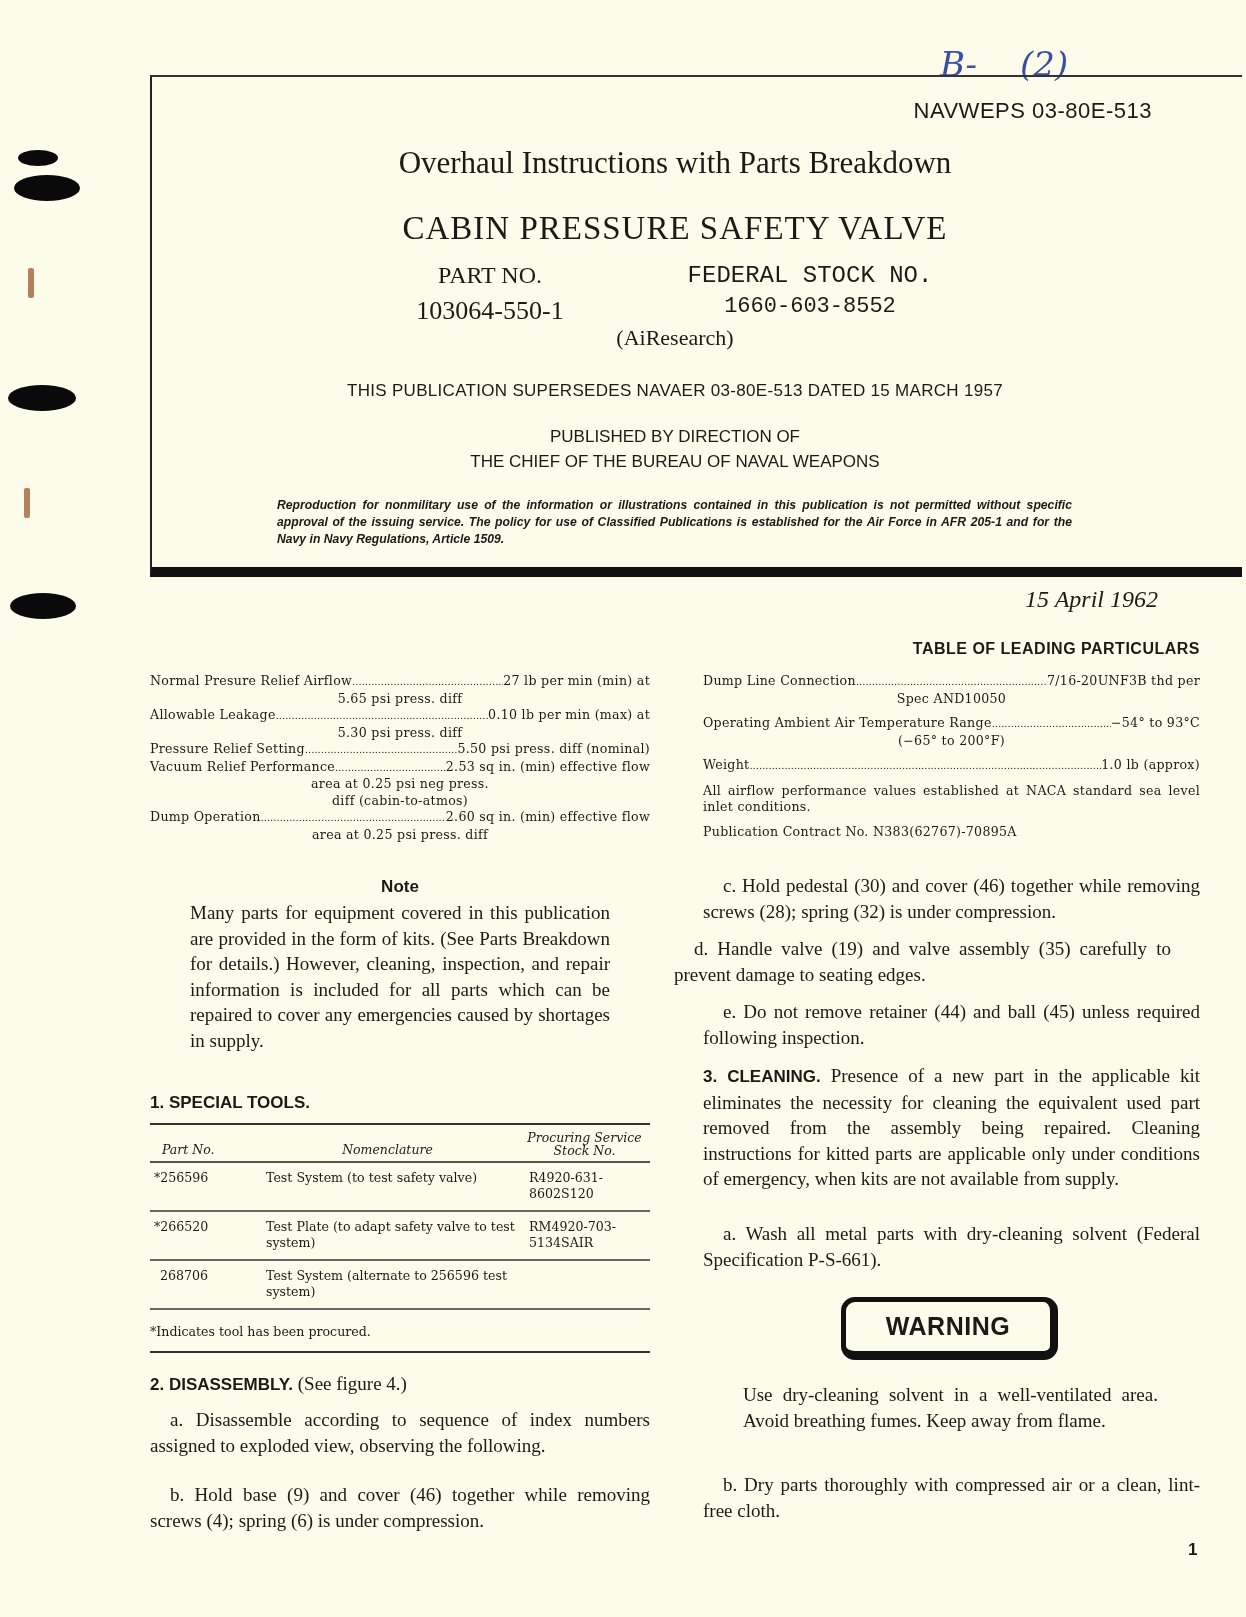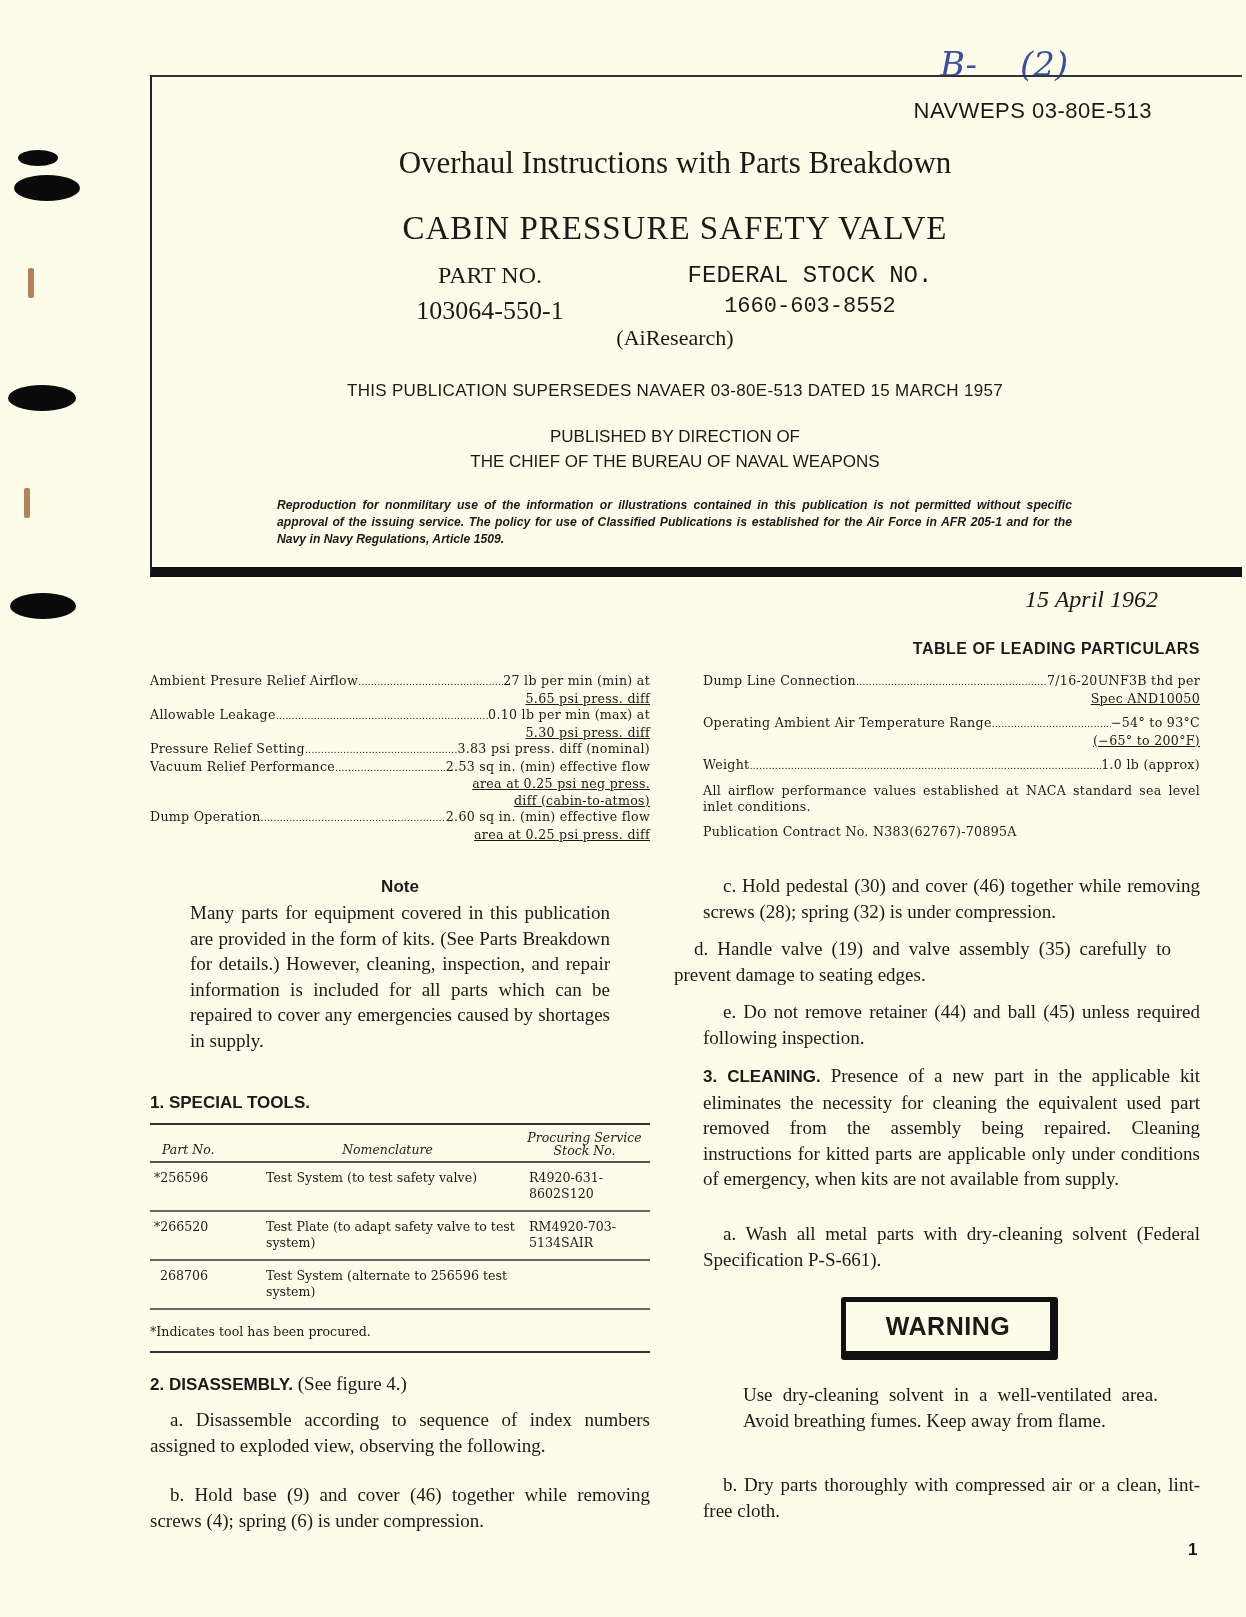--- a/index.html
+++ b/index.html
@@ -51,40 +51,40 @@
   .tlp-title {
     position: absolute; left: 150px; width: 1050px; top: 640px; text-align: right;
     font-family: "Liberation Sans", sans-serif; font-weight: bold; font-size: 16px; letter-spacing: 0.5px;
   }
   .lp { position: absolute; font-family: "DejaVu Serif", serif; font-size: 12.6px; line-height: 16.5px; letter-spacing: 0.3px; }
   .lp-row { display: flex; white-space: nowrap; }
   .lp-label { flex: 0 0 auto; }
   .lp-dots { flex: 1 1 auto; overflow: hidden; }
   .lp-dots::before { content: "........................................................................................................................................................................"; letter-spacing: 0; font-size: 10px; }
   .lp-val { flex: 0 0 auto; }
-  .lp-cont { text-align: right; text-decoration: underline; }
+  .lp-cont { text-align: center; }
 
   
   .body { font-family: "Liberation Serif", serif; font-size: 19px; line-height: 25.5px; text-align: justify; }
   .note-title { position: absolute; left: 150px; width: 500px; top: 877px; text-align: center; font-family: "Liberation Sans", sans-serif; font-weight: bold; font-size: 17px; }
   .note-body { position: absolute; left: 190px; width: 420px; top: 900px; }
   .sec-head { font-family: "Liberation Sans", sans-serif; font-weight: bold; font-size: 17px; }
 
   .tools-table { position: absolute; left: 150px; top: 1123px; width: 500px; border-collapse: collapse; font-family: "DejaVu Serif", serif; font-size: 12.6px; }
   .tools-table th { font-style: italic; font-weight: normal; font-size: 12.5px; padding: 6px 4px 4px; vertical-align: bottom; border-top: 2px solid #333; border-bottom: 2px solid #555; }
   .tools-table td { padding: 7px 4px 8px; vertical-align: top; border-bottom: 2px solid #666; line-height: 16px; }
   .footnote { position: absolute; left: 150px; top: 1324px; font-family: "DejaVu Serif", serif; font-size: 12.6px; }
   .rule { position: absolute; left: 150px; width: 500px; height: 2px; background: #333; top: 1351px; }
 
   .para { position: absolute; }
   .indent { text-indent: 20px; }
 
   .warning-box {
     position: absolute; left: 841px; top: 1297px; width: 217px; height: 63px;
-    border: 5px solid #111; border-bottom-width: 9px; border-right-width: 8px; border-radius: 3px;
+    border: 5px solid #111; border-bottom-width: 9px; border-right-width: 8px; border-radius: 14px;
     box-sizing: border-box; display: flex; align-items: center; justify-content: center;
     font-family: "Liberation Sans", sans-serif; font-weight: bold; font-size: 25px; letter-spacing: 0.5px;
   }
   .pagenum { position: absolute; left: 1188px; top: 1540px; font-family: "Liberation Sans", sans-serif; font-weight: bold; font-size: 17px; }
 </style>
 </head>
 <body>
 
 <div class="hole" style="left:18px;top:150px;width:40px;height:16px;"></div>
 <div class="hole" style="left:14px;top:175px;width:66px;height:26px;"></div>
@@ -109,35 +109,35 @@
 <div class="center supersede">THIS PUBLICATION SUPERSEDES NAVAER 03-80E-513 DATED 15 MARCH 1957</div>
 <div class="center pub1">PUBLISHED BY DIRECTION OF</div>
 <div class="center pub2">THE CHIEF OF THE BUREAU OF NAVAL WEAPONS</div>
 <div class="repro">Reproduction for nonmilitary use of the information or illustrations contained in this publication is not permitted without specific approval of the issuing service. The policy for use of Classified Publications is established for the Air Force in AFR 205-1 and for the Navy in Navy Regulations, Article 1509.</div>
 <div class="date">15 April 1962</div>
 
 <div class="tlp-title">TABLE OF LEADING PARTICULARS</div>
 
 <div class="lp" style="left:150px;top:673px;width:500px;">
   <div class="lp-row">
-      <span class="lp-label">Ambient Presure Relief Airflow</span>
+      <span class="lp-label">Normal Presure Relief Airflow</span>
       <span class="lp-dots"></span>
       <span class="lp-val">27 lb per min (min) at</span>
     </div>
   <div class="lp-cont">5.65 psi press. diff</div>
   <div class="lp-row">
       <span class="lp-label">Allowable Leakage </span>
       <span class="lp-dots"></span>
       <span class="lp-val">0.10 lb per min (max) at</span>
     </div>
   <div class="lp-cont">5.30 psi press. diff</div>
   <div class="lp-row">
       <span class="lp-label">Pressure Relief Setting </span>
       <span class="lp-dots"></span>
-      <span class="lp-val">3.83 psi press. diff (nominal)</span>
+      <span class="lp-val">5.50 psi press. diff (nominal)</span>
     </div>
   <div class="lp-row">
       <span class="lp-label">Vacuum Relief Performance</span>
       <span class="lp-dots"></span>
       <span class="lp-val">2.53 sq in. (min) effective flow</span>
     </div>
   <div class="lp-cont">area at 0.25 psi neg press.</div>
   <div class="lp-cont">diff (cabin-to-atmos)</div>
   <div class="lp-row">
       <span class="lp-label">Dump Operation </span>

